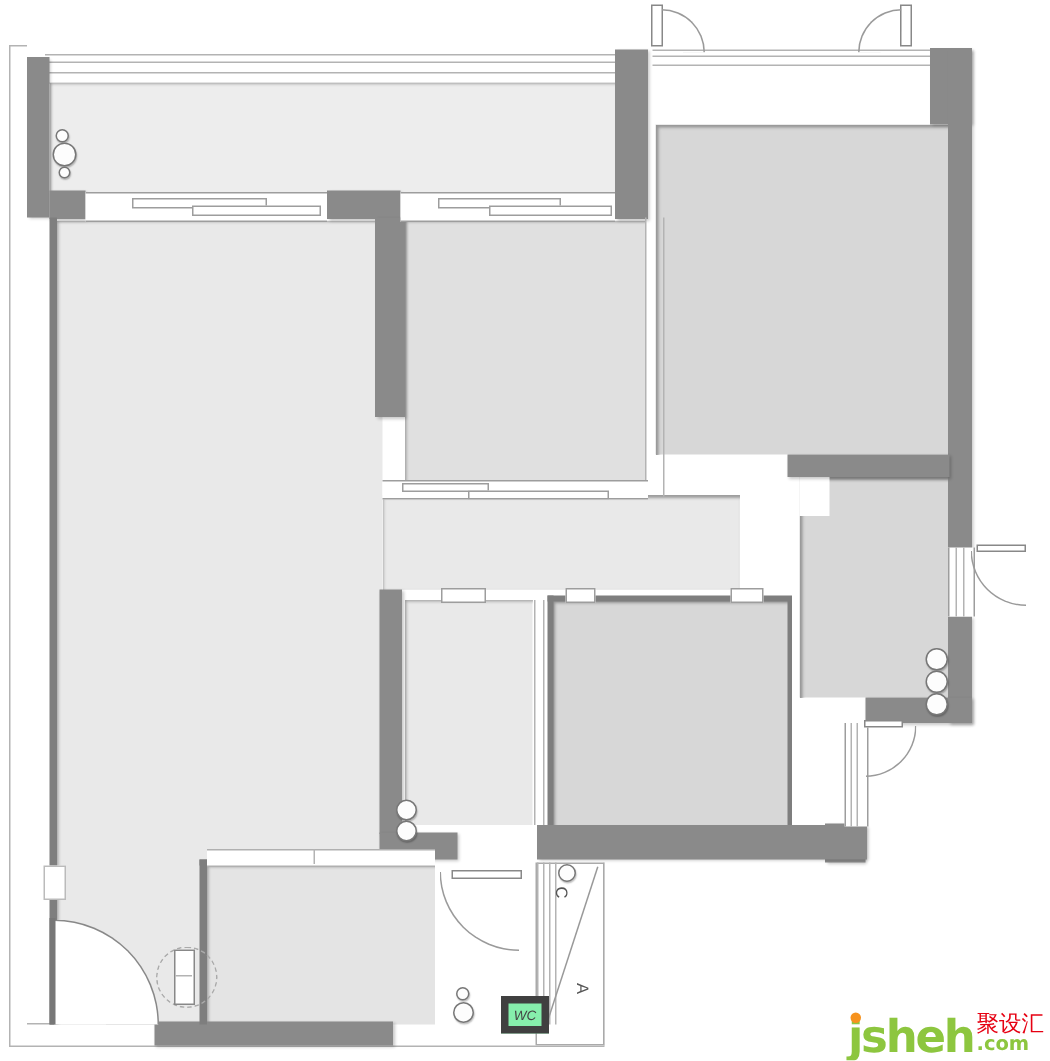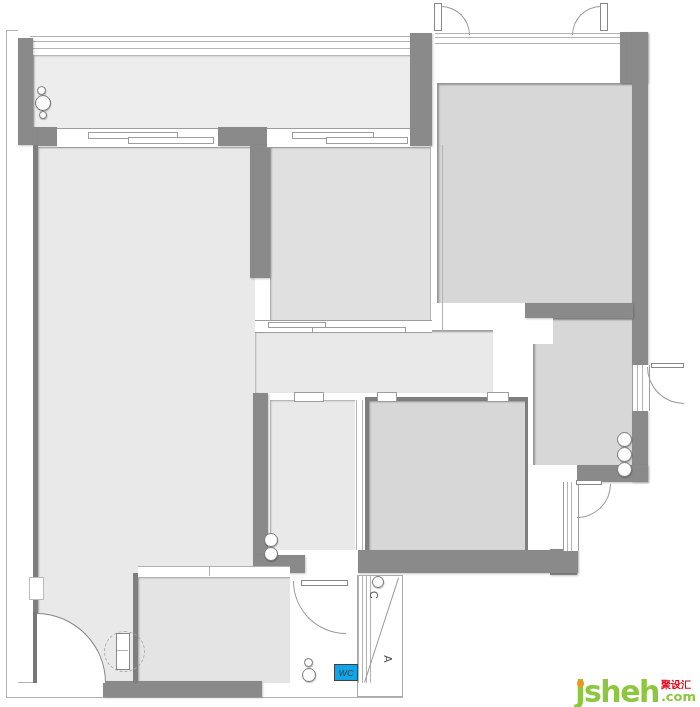--- a/index.html
+++ b/index.html
@@ -11,28 +11,28 @@
   .fd{position:absolute;background:#d7d7d7;box-shadow:inset 3px 3px 2px -1px #949494}
   .flt{position:absolute;background:#e9e9e9;box-shadow:inset 0 3px 2px -1px #9c9c9c,inset 2px 0 2px -1px #b4b4b4}
   .ln{position:absolute;background:#b3b3b3}
   .lnd{position:absolute;background:#999}
   .wband{position:absolute;background:#fff;border-top:1px solid #9d9d9d;border-bottom:1px solid #9d9d9d}
   .wbandv{position:absolute;background:#fff;border-left:1px solid #9d9d9d;border-right:1px solid #9d9d9d}
   .slider{position:absolute;background:#fff;border:1px solid #9d9d9d}
   .leaf{position:absolute;background:#fff;border:1px solid #888}
   .pipe{position:absolute;background:#fdfdfd;border:1px solid #777;border-radius:50%;box-shadow:0.5px 1px 1px rgba(0,0,0,.25)}
   .arc{position:absolute}
-  .wcbox{position:absolute;left:334px;top:664px;width:22px;height:15px;border:1px solid #404040;background:#0ea5e9;
+  .wcbox{position:absolute;left:334px;top:664px;width:22px;height:15px;border:5px solid #404040;background:#86efac;
          font-size:9px;font-style:italic;color:#444;display:flex;align-items:center;justify-content:center}
   .acletter{position:absolute;font-size:11px;color:#555;transform:rotate(90deg)}
   .wm{position:absolute;right:4px;bottom:4px;display:flex;align-items:flex-end;font-family:"DejaVu Sans",sans-serif}
   .wm-main{position:relative;color:#8dc63f;font-size:30px;font-weight:bold;line-height:.78;letter-spacing:-1.5px}
   .wm-dot{position:absolute;left:2px;top:0px;width:7px;height:7px;background:#f6921e;border-radius:50%}
   .wm-side{display:flex;flex-direction:column;align-items:flex-start;margin-left:2px}
-  .wm-cn{color:#e60012;font-size:10px;font-weight:bold;line-height:1;white-space:nowrap}
+  .wm-cn{color:#e60012;font-size:15px;font-weight:normal;line-height:1;white-space:nowrap}
   .wm-com{color:#8dc63f;font-size:13px;font-weight:bold;line-height:1}
 </style>
 </head>
 <body>
 
 <div id="canvas">
 
   <div class="ln" style="left:6px;top:30px;width:1px;height:668px"></div>
   <div class="ln" style="left:6px;top:30px;width:12px;height:1px"></div>
   <div class="ln" style="left:6px;top:697px;width:397px;height:1px"></div>

